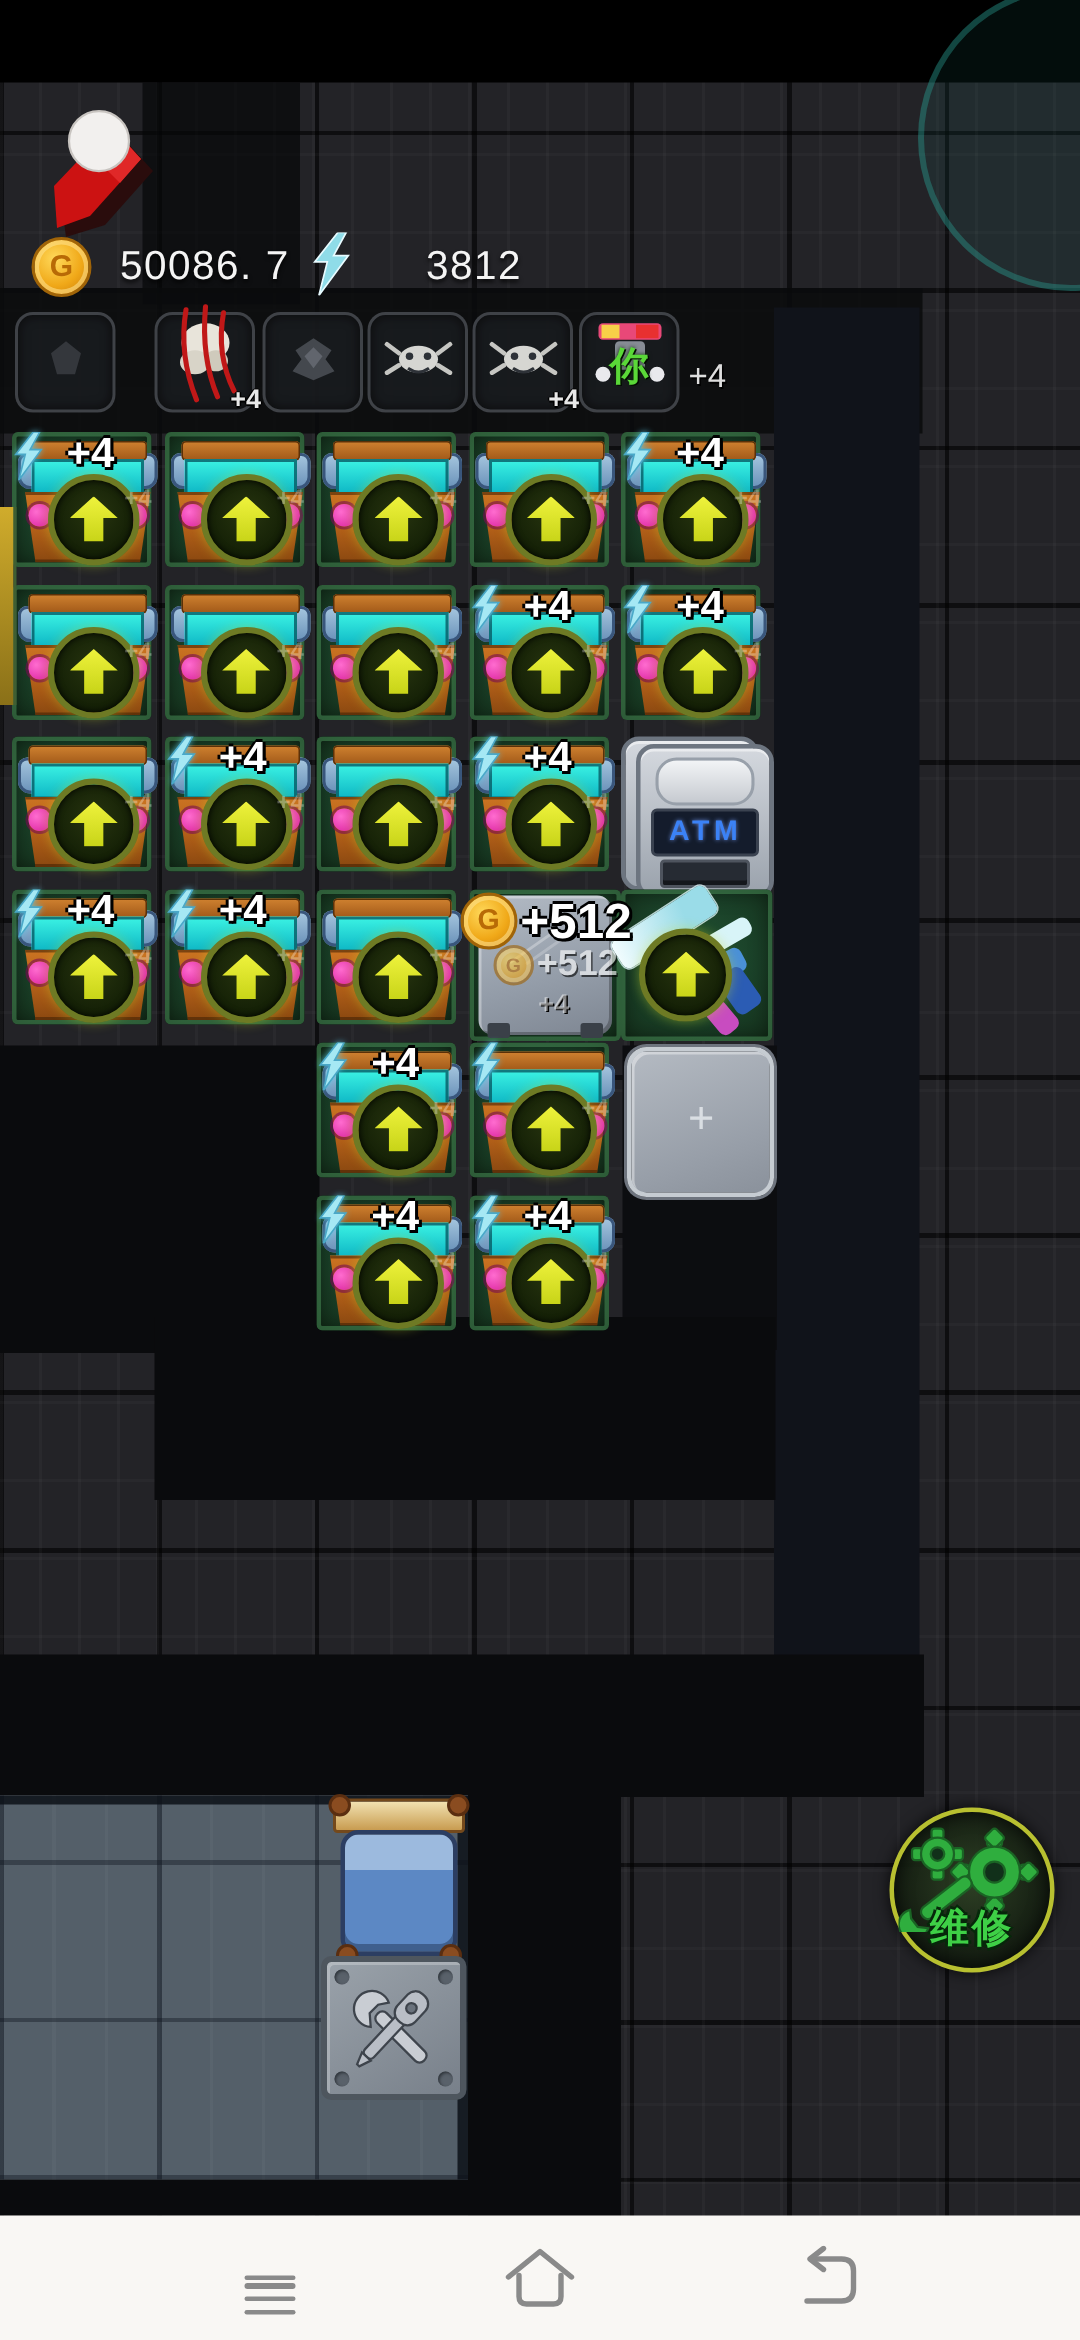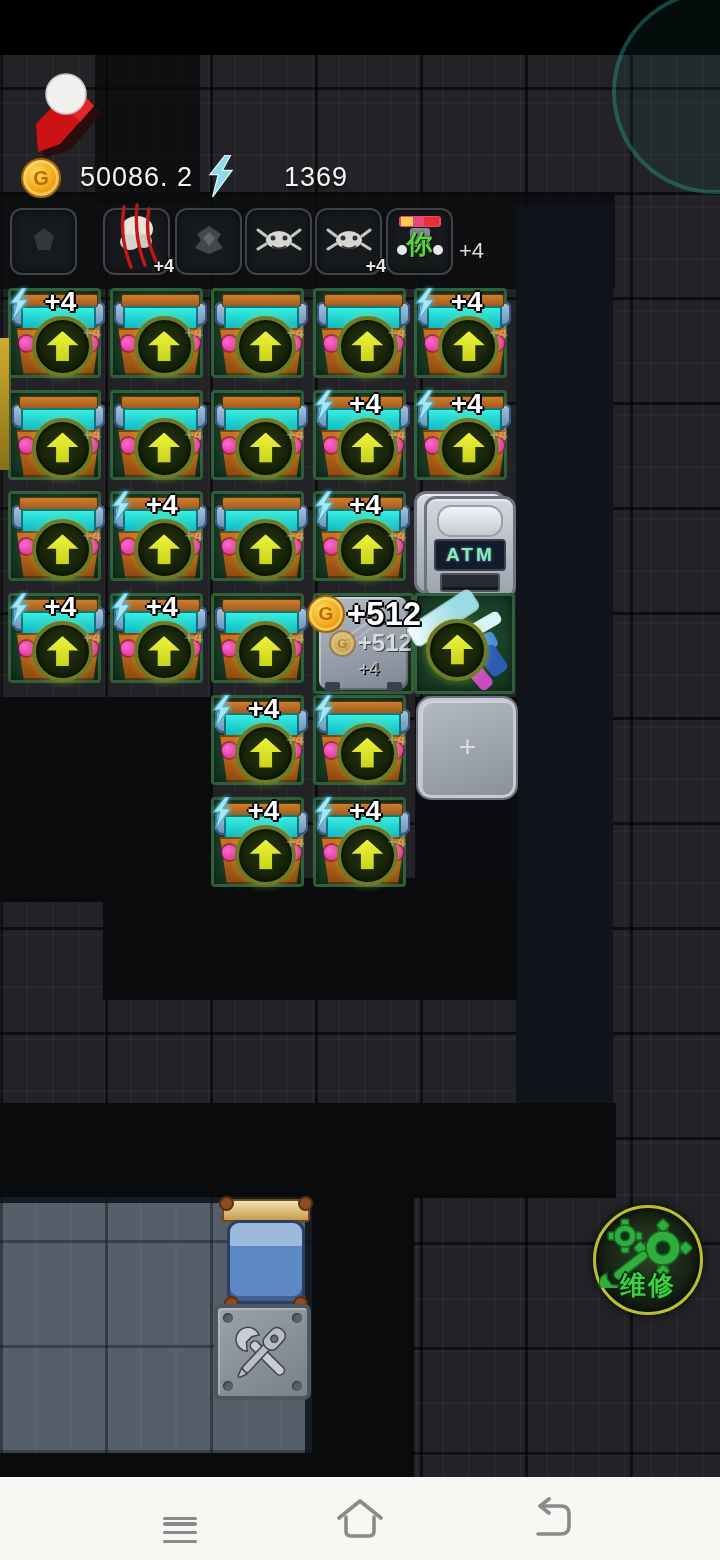--- a/index.html
+++ b/index.html
@@ -79,21 +79,21 @@
     filter:drop-shadow(0 0 3px rgba(220,230,40,.7));}
   .wm{position:absolute;right:4px;top:30px;color:rgba(255,255,255,.3);font-size:16px;font-weight:bold;}
   
   .atm{position:absolute;left:7px;top:2px;width:86px;height:97px;border-radius:12px;
     background:linear-gradient(180deg,#d4d8de,#9aa2ac);border:3px solid #6d7580;
     box-shadow:inset 0 2px 0 rgba(255,255,255,.5);}
   .atm-top{position:absolute;left:10px;top:6px;width:62px;height:28px;border-radius:14px;
     background:linear-gradient(#f2f4f6,#c6cad0);border:2px solid #98a0aa;}
   .atm-screen{position:absolute;left:7px;top:40px;width:68px;height:28px;border-radius:4px;
     background:#141c2c;border:2px solid #3a4250;display:flex;align-items:center;justify-content:center;}
-  .atm-screen span{color:#86efac;font-weight:bold;font-size:19px;letter-spacing:3px;
+  .atm-screen span{color:#3b82f6;font-weight:bold;font-size:19px;letter-spacing:3px;
     text-shadow:0 0 3px rgba(120,160,255,.8);}
   .atm-slot{position:absolute;left:13px;top:74px;width:56px;height:15px;border-radius:3px;
     background:#262b33;border:2px solid #4e545e;box-shadow:inset 0 -3px 0 #14171c;}
   
   .pressed{position:absolute;left:6px;top:4px;width:89px;height:93px;border-radius:10px;
     background:linear-gradient(165deg,#b2bac4 0%,#939ca8 60%,#7e8692 100%);
     box-shadow:inset 2px 2px 0 rgba(255,255,255,.35),inset -2px -2px 0 rgba(0,0,0,.25);}
   .pressed .foot{position:absolute;bottom:-2px;width:15px;height:10px;background:#3a4048;border-radius:2px;}
   .pressed .f1{left:6px;} .pressed .f2{right:6px;}
   .pressed .scratch{position:absolute;left:18px;top:34px;width:34px;height:2px;background:rgba(255,255,255,.3);
@@ -179,25 +179,25 @@
   <svg id="marker" viewBox="0 0 92 104">
     <polygon points="66,28 88,52 56,88 30,96 26,66" fill="#2a0c0c"></polygon>
     <polygon points="60,22 80,44 46,82 24,90 22,62" fill="#cc1212"></polygon>
     <polygon points="60,22 80,44 66,60 46,40" fill="#e02828"></polygon>
     <circle cx="52" cy="32" r="20" fill="#f2f0ee" stroke="#c8c4c0" stroke-width="1.5"></circle>
   </svg>
 
   <div id="coin-icon" class="coin">
       <span>G</span>
     </div>
-  <div id="coin-text">50086. 2</div>
+  <div id="coin-text">50086. 7</div>
   <svg id="energy-icon" width="30" height="42" viewBox="0 0 20 30">
     <path d="M13 0 L2 14 h6 L4 30 L18 11 h-7 L17 0 Z" fill="#8fdce8" stroke="#e8fbff" stroke-width="0.8"></path>
   </svg>
-  <div id="energy-text">1369</div>
+  <div id="energy-text">3812</div>
 
   <div id="slot-row">
       <div class="slot" style="left: 10px;">
         <span class="sicon"><svg width="40" height="40">
             <path d="M20 8 L30 16 L26 30 L14 30 L10 16 Z" fill="#34373c"></path>
           </svg></span>
       </div>
       <div class="slot" style="left: 103px;">
         <span class="sicon"><svg width="54" height="62" style="overflow:visible">
             <ellipse cx="27" cy="20" rx="16" ry="13" fill="#e8e4da"></ellipse>

